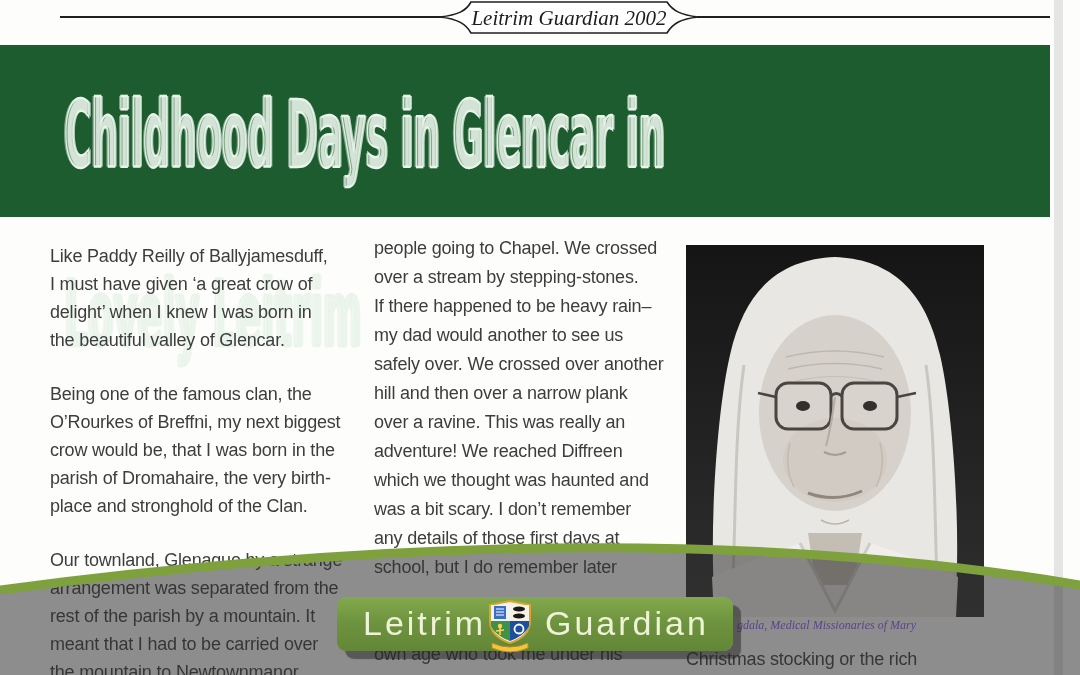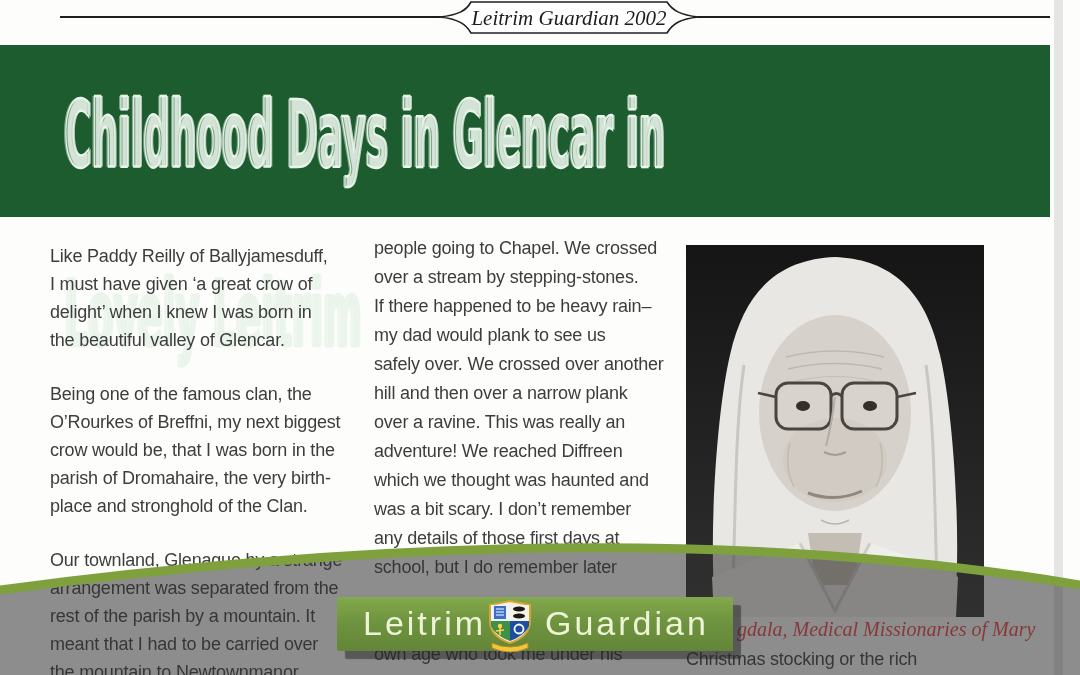--- a/index.html
+++ b/index.html
@@ -24,31 +24,31 @@
   .col1 .tline{height:28px;line-height:28px;}
   .col1 .para{margin:0 0 26px 0;}
   .col2{left:374px;top:234px;width:320px;}
   .col2 .tline{height:29px;line-height:29px;}
   .col3{left:686px;top:645px;width:320px;}
   .col3 .tline{height:28px;line-height:28px;}
 
   
   .photo{position:absolute;left:686px;top:245px;width:298px;height:372px;}
   .caption{position:absolute;left:737px;top:618px;font-family:"Liberation Serif",serif;
-           font-style:italic;font-size:20px;color:#ef4444;white-space:pre;}
+           font-style:italic;font-size:12px;color:#8b5cf6;white-space:pre;}
 
   
   .scan-edge{position:absolute;left:1054px;top:0;width:9px;height:675px;
              background:rgba(175,175,175,0.30);}
 
   
   .overlay{position:absolute;left:0;top:528px;width:1080px;height:147px;pointer-events:none;}
 
   
-  .logo{position:absolute;left:337px;top:597px;width:396px;height:54px;border-radius:2px;
+  .logo{position:absolute;left:337px;top:597px;width:396px;height:54px;border-radius:9px;
         background:linear-gradient(180deg,#83a94d 0%,#6f9440 45%,#628636 100%);
         box-shadow:8px 8px 1px rgba(35,35,35,0.5);}
   .logo-word{position:absolute;top:7px;font-size:34px;letter-spacing:3px;color:#eef3d6;
              font-family:"Liberation Sans",sans-serif;font-weight:400;white-space:pre;}
   .logo-left{left:26px;}
   .logo-right{left:208px;text-align:center;}
   .crest{position:absolute;left:147px;top:1px;width:52px;height:56px;}
 </style>
 </head>
 <body>
@@ -86,21 +86,21 @@
         <div class="tline">arrangement was separated from the</div>
         <div class="tline">rest of the parish by a mountain. It</div>
         <div class="tline">meant that I had to be carried over</div>
         <div class="tline">the mountain to Newtownmanor</div>
       </div>
     </div>
   <div class="col col2">
       <div class="tline">people going to Chapel. We crossed</div>
       <div class="tline">over a stream by stepping-stones.</div>
       <div class="tline">If there happened to be heavy rain–</div>
-      <div class="tline">my dad would plank to see us</div>
+      <div class="tline">my dad would another to see us</div>
       <div class="tline">safely over. We crossed over another</div>
       <div class="tline">hill and then over a narrow plank</div>
       <div class="tline">over a ravine. This was really an</div>
       <div class="tline">adventure! We reached Diffreen</div>
       <div class="tline">which we thought was haunted and</div>
       <div class="tline">was a bit scary. I don’t remember</div>
       <div class="tline">any details of those first days at</div>
       <div class="tline">school, but I do remember later</div>
       <div class="tline"></div>
       <div class="tline"></div>

